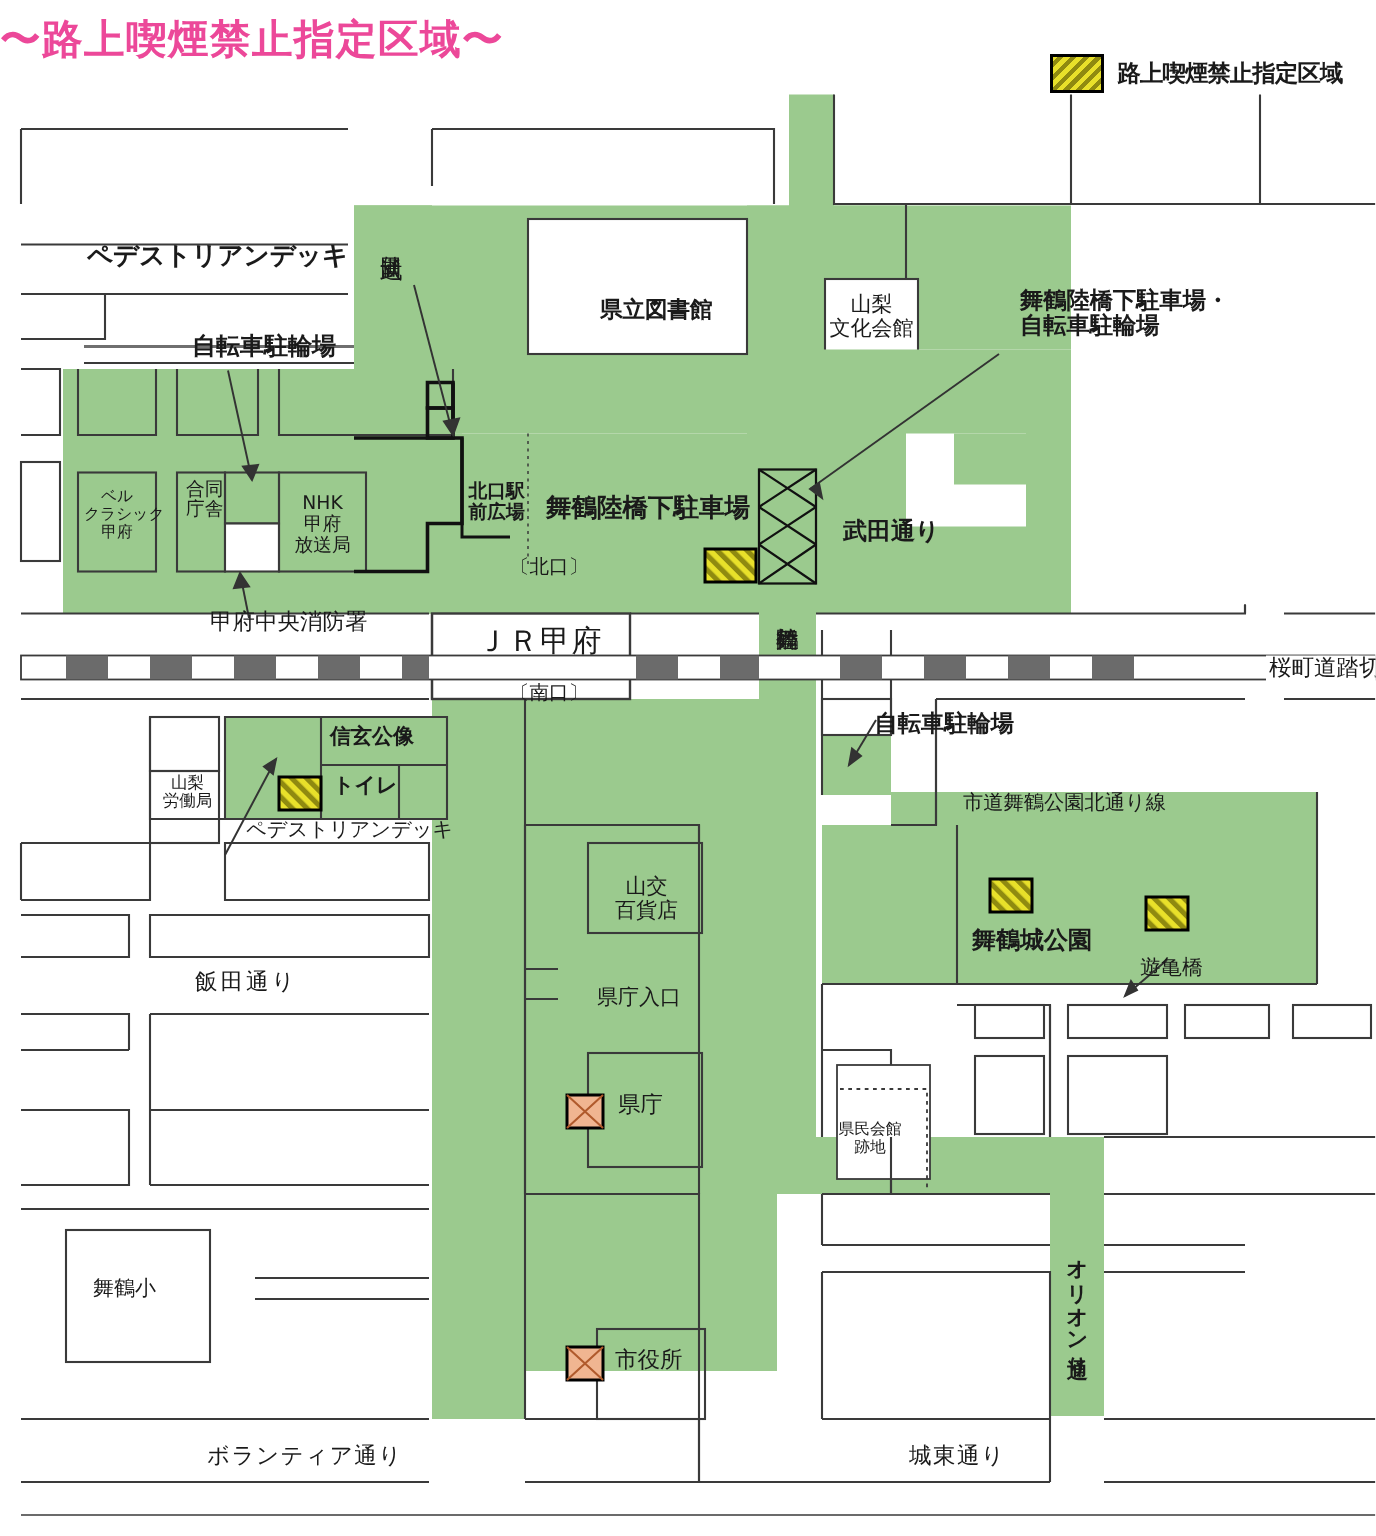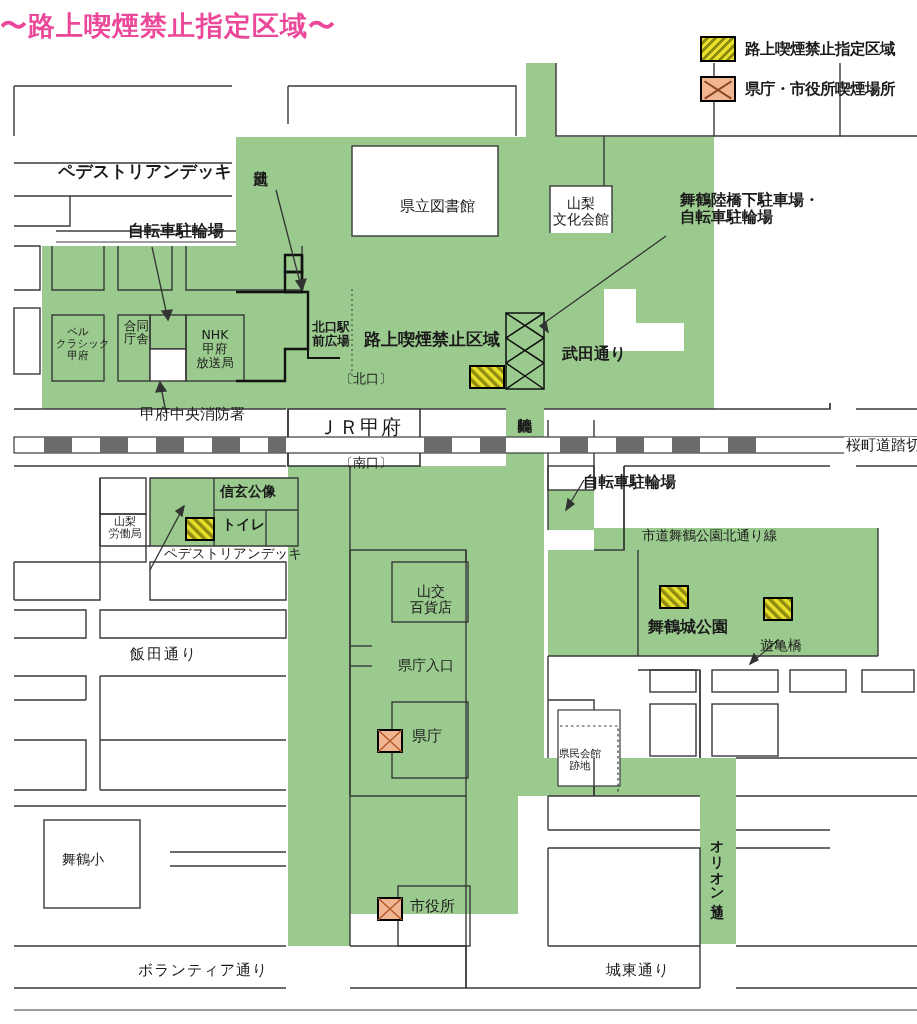--- a/index.html
+++ b/index.html
@@ -305,48 +305,44 @@
       <path d="M778 640 L750 664" fill="none"></path>
       <polygon points="750,664 758,660 754,654"></polygon>
     </g>
   </svg>
 
   <div class="legend">
     <div class="legend-row">
       <span class="swatch sw-yellow"></span>
       <span class="legend-label">路上喫煙禁止指定区域</span>
     </div>
-    <div class="legend-row gap">
-      <span class="swatch sw-orange"></span>
-      <span class="legend-label">県庁・市役所喫煙場所</span>
-    </div>
   </div>
 
   <div class="lbl b" style="left:58px;top:162px;font-size:17px;">ペデストリアンデッキ</div>
   <div class="lbl b" style="left:128px;top:222px;font-size:16px;">自転車駐輪場</div>
   <div class="lbl" style="left:140px;top:406px;font-size:15px;">甲府中央消防署</div>
   <div class="lbl b" style="left:680px;top:192px;font-size:15.5px;text-align:left;">舞鶴陸橋下駐車場・
 自転車駐輪場</div>
   <div class="lbl b" style="left:583px;top:474px;font-size:15.5px;">自転車駐輪場</div>
   <div class="lbl" style="left:760px;top:638px;font-size:14px;">遊亀橋</div>
 
-  <div class="lbl" style="left:400px;top:198px;font-size:15px;">県立図書館</div>
+  <div class="lbl" style="left:400px;top:198px;font-size:15px;font-weight:bold;">県立図書館</div>
   <div class="lbl" style="left:550px;top:196px;font-size:14px;width:62px;text-align:center;">山梨
 文化会館</div>
   <div class="lbl" style="left:56px;top:326px;font-size:10.5px;width:44px;text-align:center;">ベル
 クラシック
 甲府</div>
   <div class="lbl" style="left:124px;top:320px;font-size:12.5px;width:22px;text-align:center;line-height:1.0;">合同
 庁舎</div>
   <div class="lbl" style="left:190px;top:328px;font-size:12.5px;width:50px;text-align:center;">NHK
 甲府
 放送局</div>
   <div class="lbl b" style="left:311px;top:320px;font-size:12.5px;width:40px;text-align:center;">北口駅
 前広場</div>
-  <div class="lbl b" style="left:364px;top:330px;font-size:17px;">路上喫煙禁止区域</div>
+  <div class="lbl b" style="left:364px;top:330px;font-size:17px;">舞鶴陸橋下駐車場</div>
   <div class="lbl b" style="left:562px;top:345px;font-size:16px;">武田通り</div>
   <div class="lbl" style="left:318px;top:416px;font-size:20px;letter-spacing:1px;">ＪＲ甲府</div>
   <div class="lbl" style="left:340px;top:372px;font-size:13px;">〔北口〕</div>
   <div class="lbl" style="left:340px;top:456px;font-size:13px;">〔南口〕</div>
   <div class="lbl" style="left:104px;top:516px;font-size:11px;width:42px;text-align:center;">山梨
 労働局</div>
   <div class="lbl b" style="left:220px;top:484px;font-size:14px;">信玄公像</div>
   <div class="lbl b" style="left:222px;top:517px;font-size:14px;">トイレ</div>
   <div class="lbl" style="left:404px;top:584px;font-size:14px;width:54px;text-align:center;">山交
 百貨店</div>

